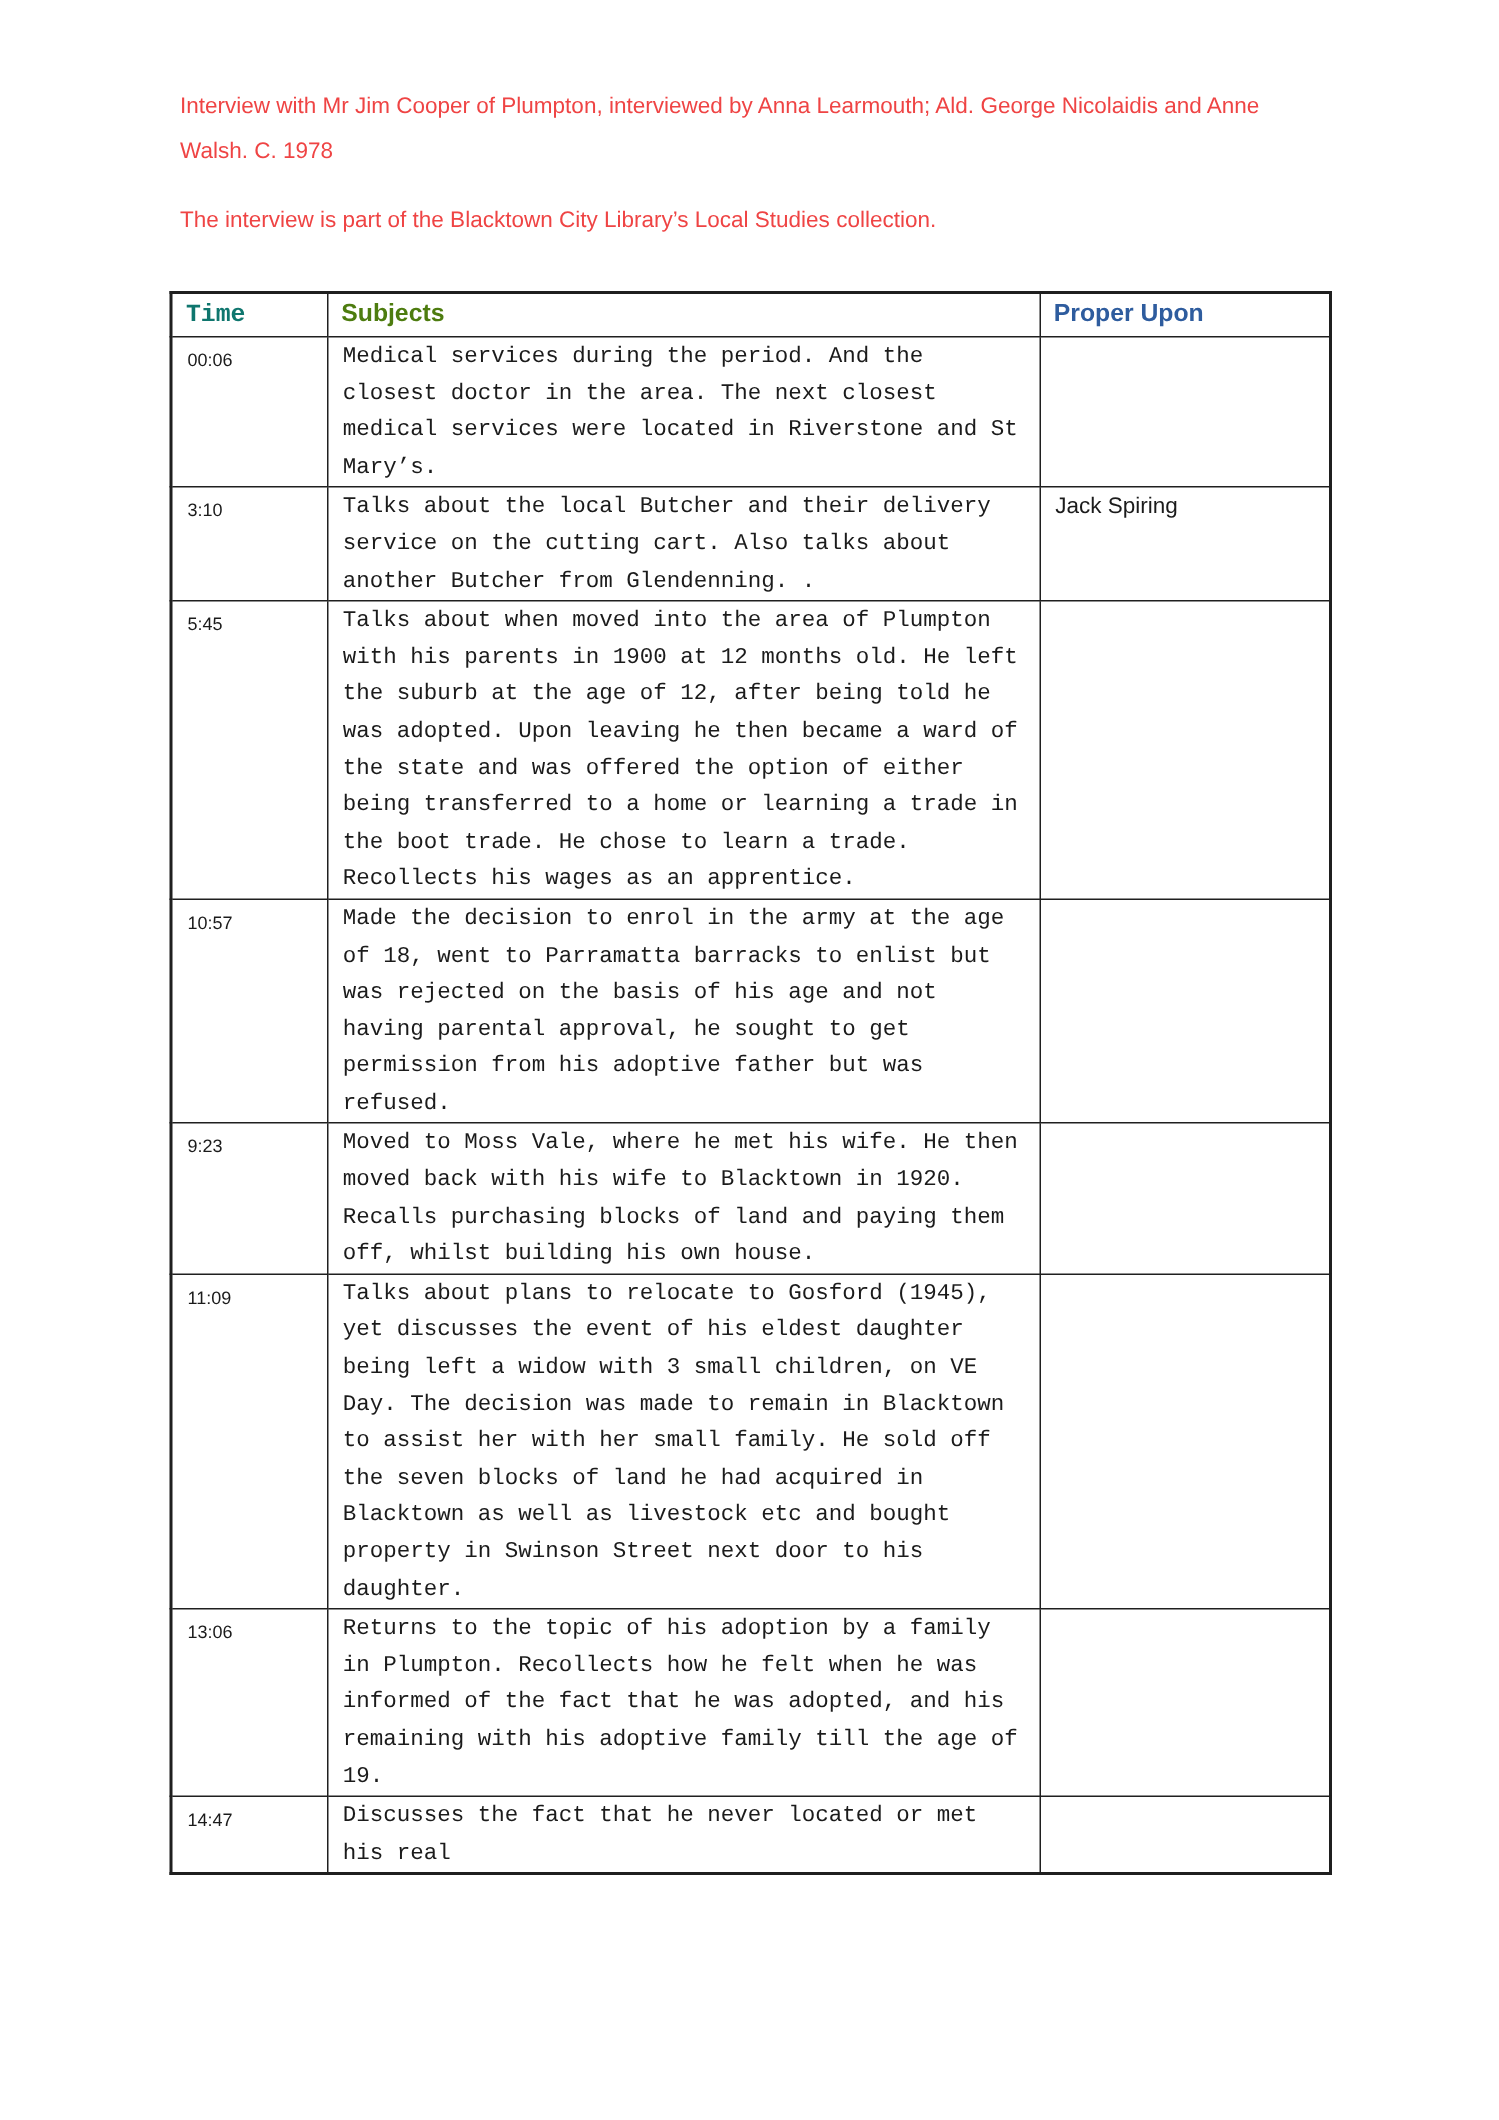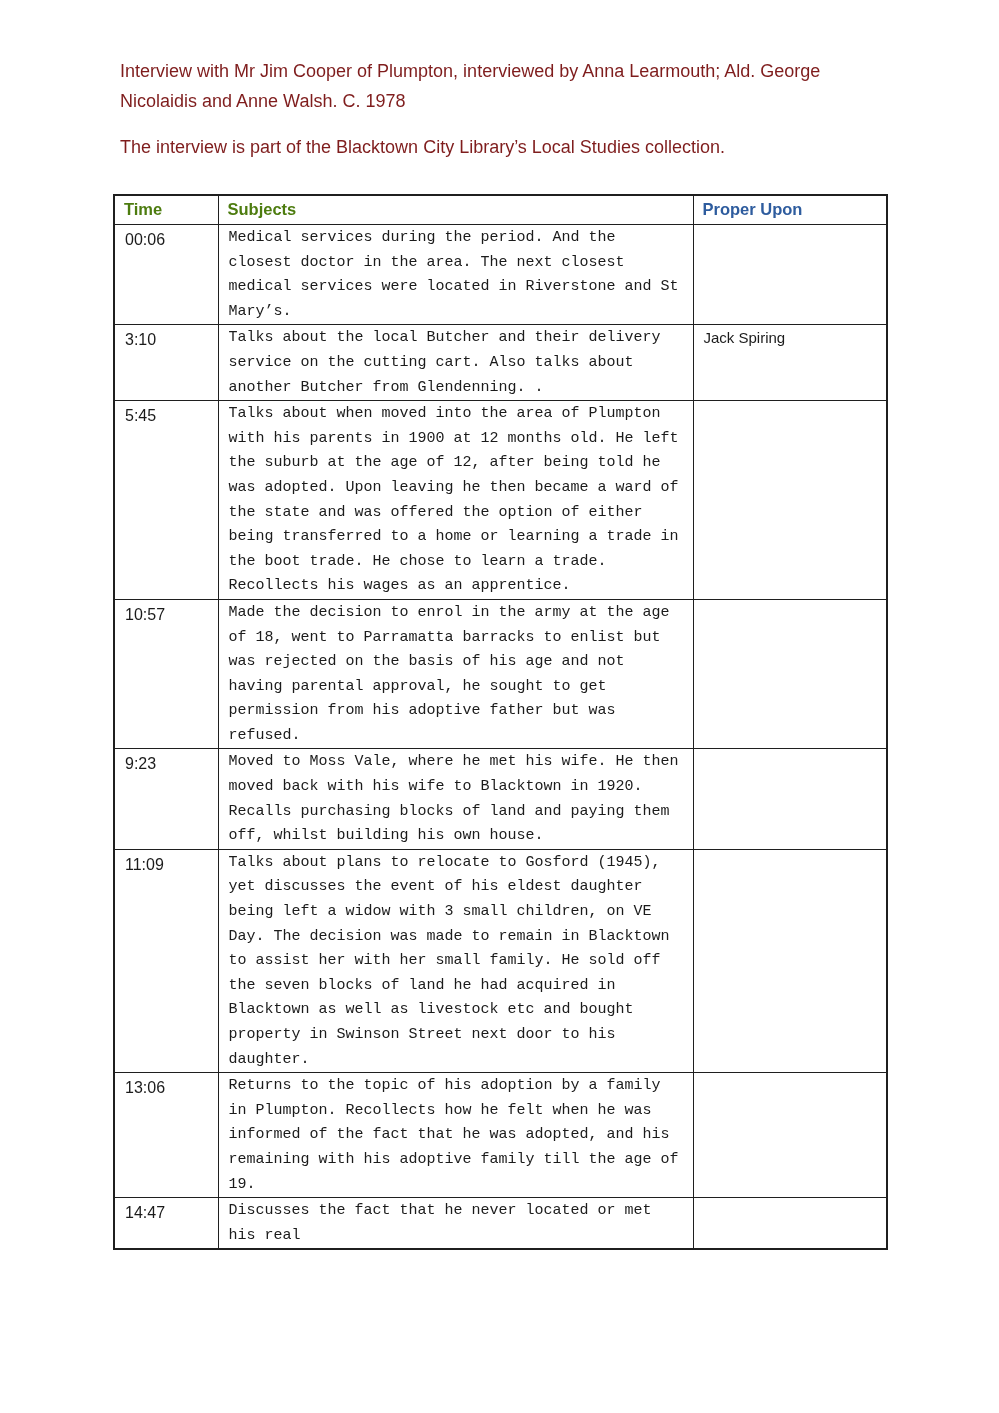--- a/index.html
+++ b/index.html
@@ -12,23 +12,23 @@
     width: 999px;
     height: 1413px;
     background: #ffffff;
     font-family: "Liberation Sans", sans-serif;
     color: #1b1b1b;
     overflow: hidden;
   }
   .doc-para {
     margin: 0 0 0 120px;
     width: 762px;
-    font-size: 18px;
+    font-size: 15px;
     line-height: 30px;
-    color: #7f1d1d;
+    color: #ef4444;
   }
   .doc-para.title {
     padding-top: 56px;
   }
   .doc-para.note {
     margin-top: 16px;
     margin-bottom: 32px;
   }
   table.interview {
     border-collapse: collapse;
@@ -50,21 +50,21 @@
     padding: 4px 9px 5px 9px;
   }
   td.section-cell {
     text-align: center;
     font-style: italic;
     font-size: 15px;
     line-height: 24.5px;
     padding: 0 9px 1px 9px;
   }
   td.time-cell {
-    font-size: 16px;
+    font-size: 12px;
     line-height: 22px;
     padding: 4px 6px 2px 10px;
   }
   td.subject-cell {
     font-size: 15px;
     line-height: 24.6px;
     padding: 1px 9px 0 10px;
     font-family: Liberation Mono, monospace;
   }
   td.proper-cell {
@@ -83,21 +83,21 @@
   <p class="doc-para note">The interview is part of the Blacktown City Library’s Local Studies collection.</p>
 
   <table class="interview">
     <colgroup>
       <col style="width:104px">
       <col style="width:475px">
       <col style="width:194px">
     </colgroup>
     <thead>
       <tr>
-        <th class="col-header" style="color: #4d7c0f;">Time</th>
+        <th class="col-header" style="color: #0f766e; font-family: Liberation Mono, monospace;">Time</th>
         <th class="col-header" style="color: #4d7c0f;">Subjects</th>
         <th class="col-header" style="color: rgb(46, 92, 158);">Proper Upon</th>
       </tr>
     </thead>
     <tbody id="table-body">
     <tr>
           <td class="time-cell">00:06</td>
           <td class="subject-cell">Medical services during the period. And the closest doctor in the area. The next closest medical services were located in Riverstone and St Mary’s.</td>
           <td class="proper-cell"></td>
         </tr>

